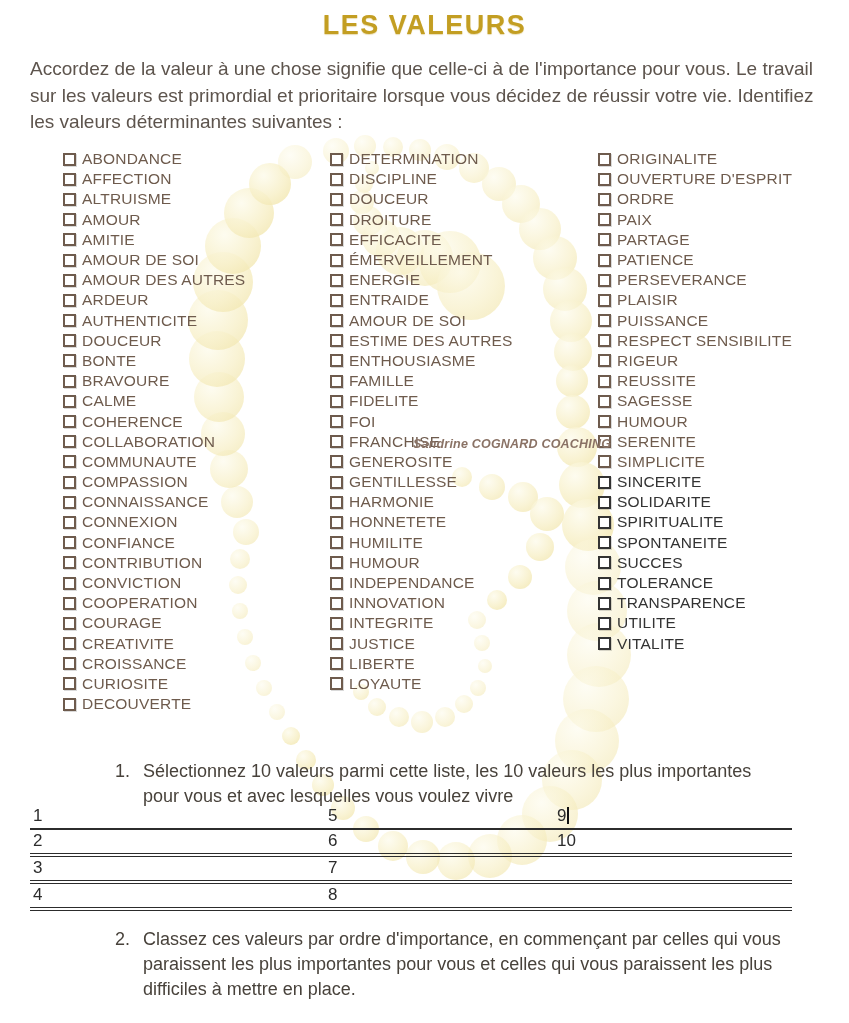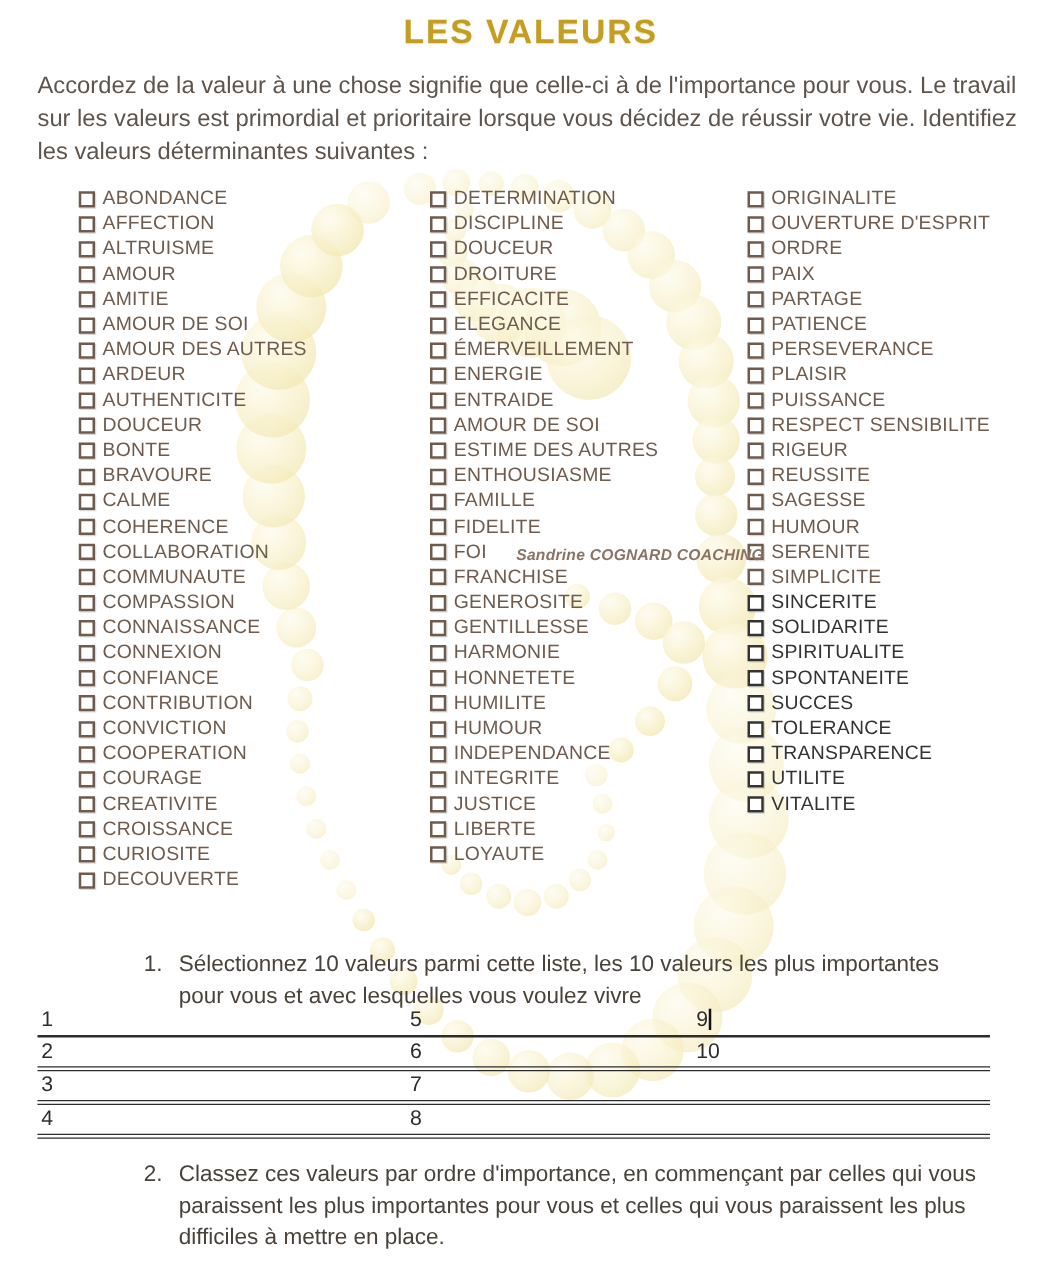--- a/index.html
+++ b/index.html
@@ -19,21 +19,21 @@
     font-size:27px;font-weight:bold;letter-spacing:1.5px;color:#c39e22;
     text-shadow:0 1px 1px rgba(196,160,40,.35);
   }
   
   .intro{
     position:absolute;top:56px;left:30px;width:796px;z-index:1;margin:0;
     font-size:19px;line-height:26.5px;color:#5d544d;
   }
   
   .vcol{position:absolute;top:149px;z-index:1}
-  .vcol.c1{left:63px}.vcol.c2{left:344px}.vcol.c3{left:598px}
+  .vcol.c1{left:63px}.vcol.c2{left:330px}.vcol.c3{left:598px}
   .vitem{
     display:flex;align-items:center;height:20.2px;white-space:nowrap;
     color:#6e5b4d;font-size:15.5px;letter-spacing:.2px;
   }
   .vitem[data-tone="dark"]{color:#333333}
   .cb{
     width:9px;height:9px;border:2px solid currentColor;margin-right:6px;flex:0 0 auto;
     box-shadow:1px 1px 0 rgba(0,0,0,.15);background:#fff;
   }
   
@@ -279,24 +279,20 @@
     <div class="vitem">
       <span class="cb"></span>
       <span>DROITURE</span>
     </div>
     <div class="vitem">
       <span class="cb"></span>
       <span>EFFICACITE</span>
     </div>
     <div class="vitem">
       <span class="cb"></span>
-      <span>ELEGANCE</span>
-    </div>
-    <div class="vitem">
-      <span class="cb"></span>
       <span>ÉMERVEILLEMENT</span>
     </div>
     <div class="vitem">
       <span class="cb"></span>
       <span>ENERGIE</span>
     </div>
     <div class="vitem">
       <span class="cb"></span>
       <span>ENTRAIDE</span>
     </div>
@@ -348,20 +344,24 @@
       <span class="cb"></span>
       <span>HUMILITE</span>
     </div>
     <div class="vitem">
       <span class="cb"></span>
       <span>HUMOUR</span>
     </div>
     <div class="vitem">
       <span class="cb"></span>
       <span>INDEPENDANCE</span>
+    </div>
+    <div class="vitem">
+      <span class="cb"></span>
+      <span>INNOVATION</span>
     </div>
     <div class="vitem">
       <span class="cb"></span>
       <span>INTEGRITE</span>
     </div>
     <div class="vitem">
       <span class="cb"></span>
       <span>JUSTICE</span>
     </div>
     <div class="vitem">

